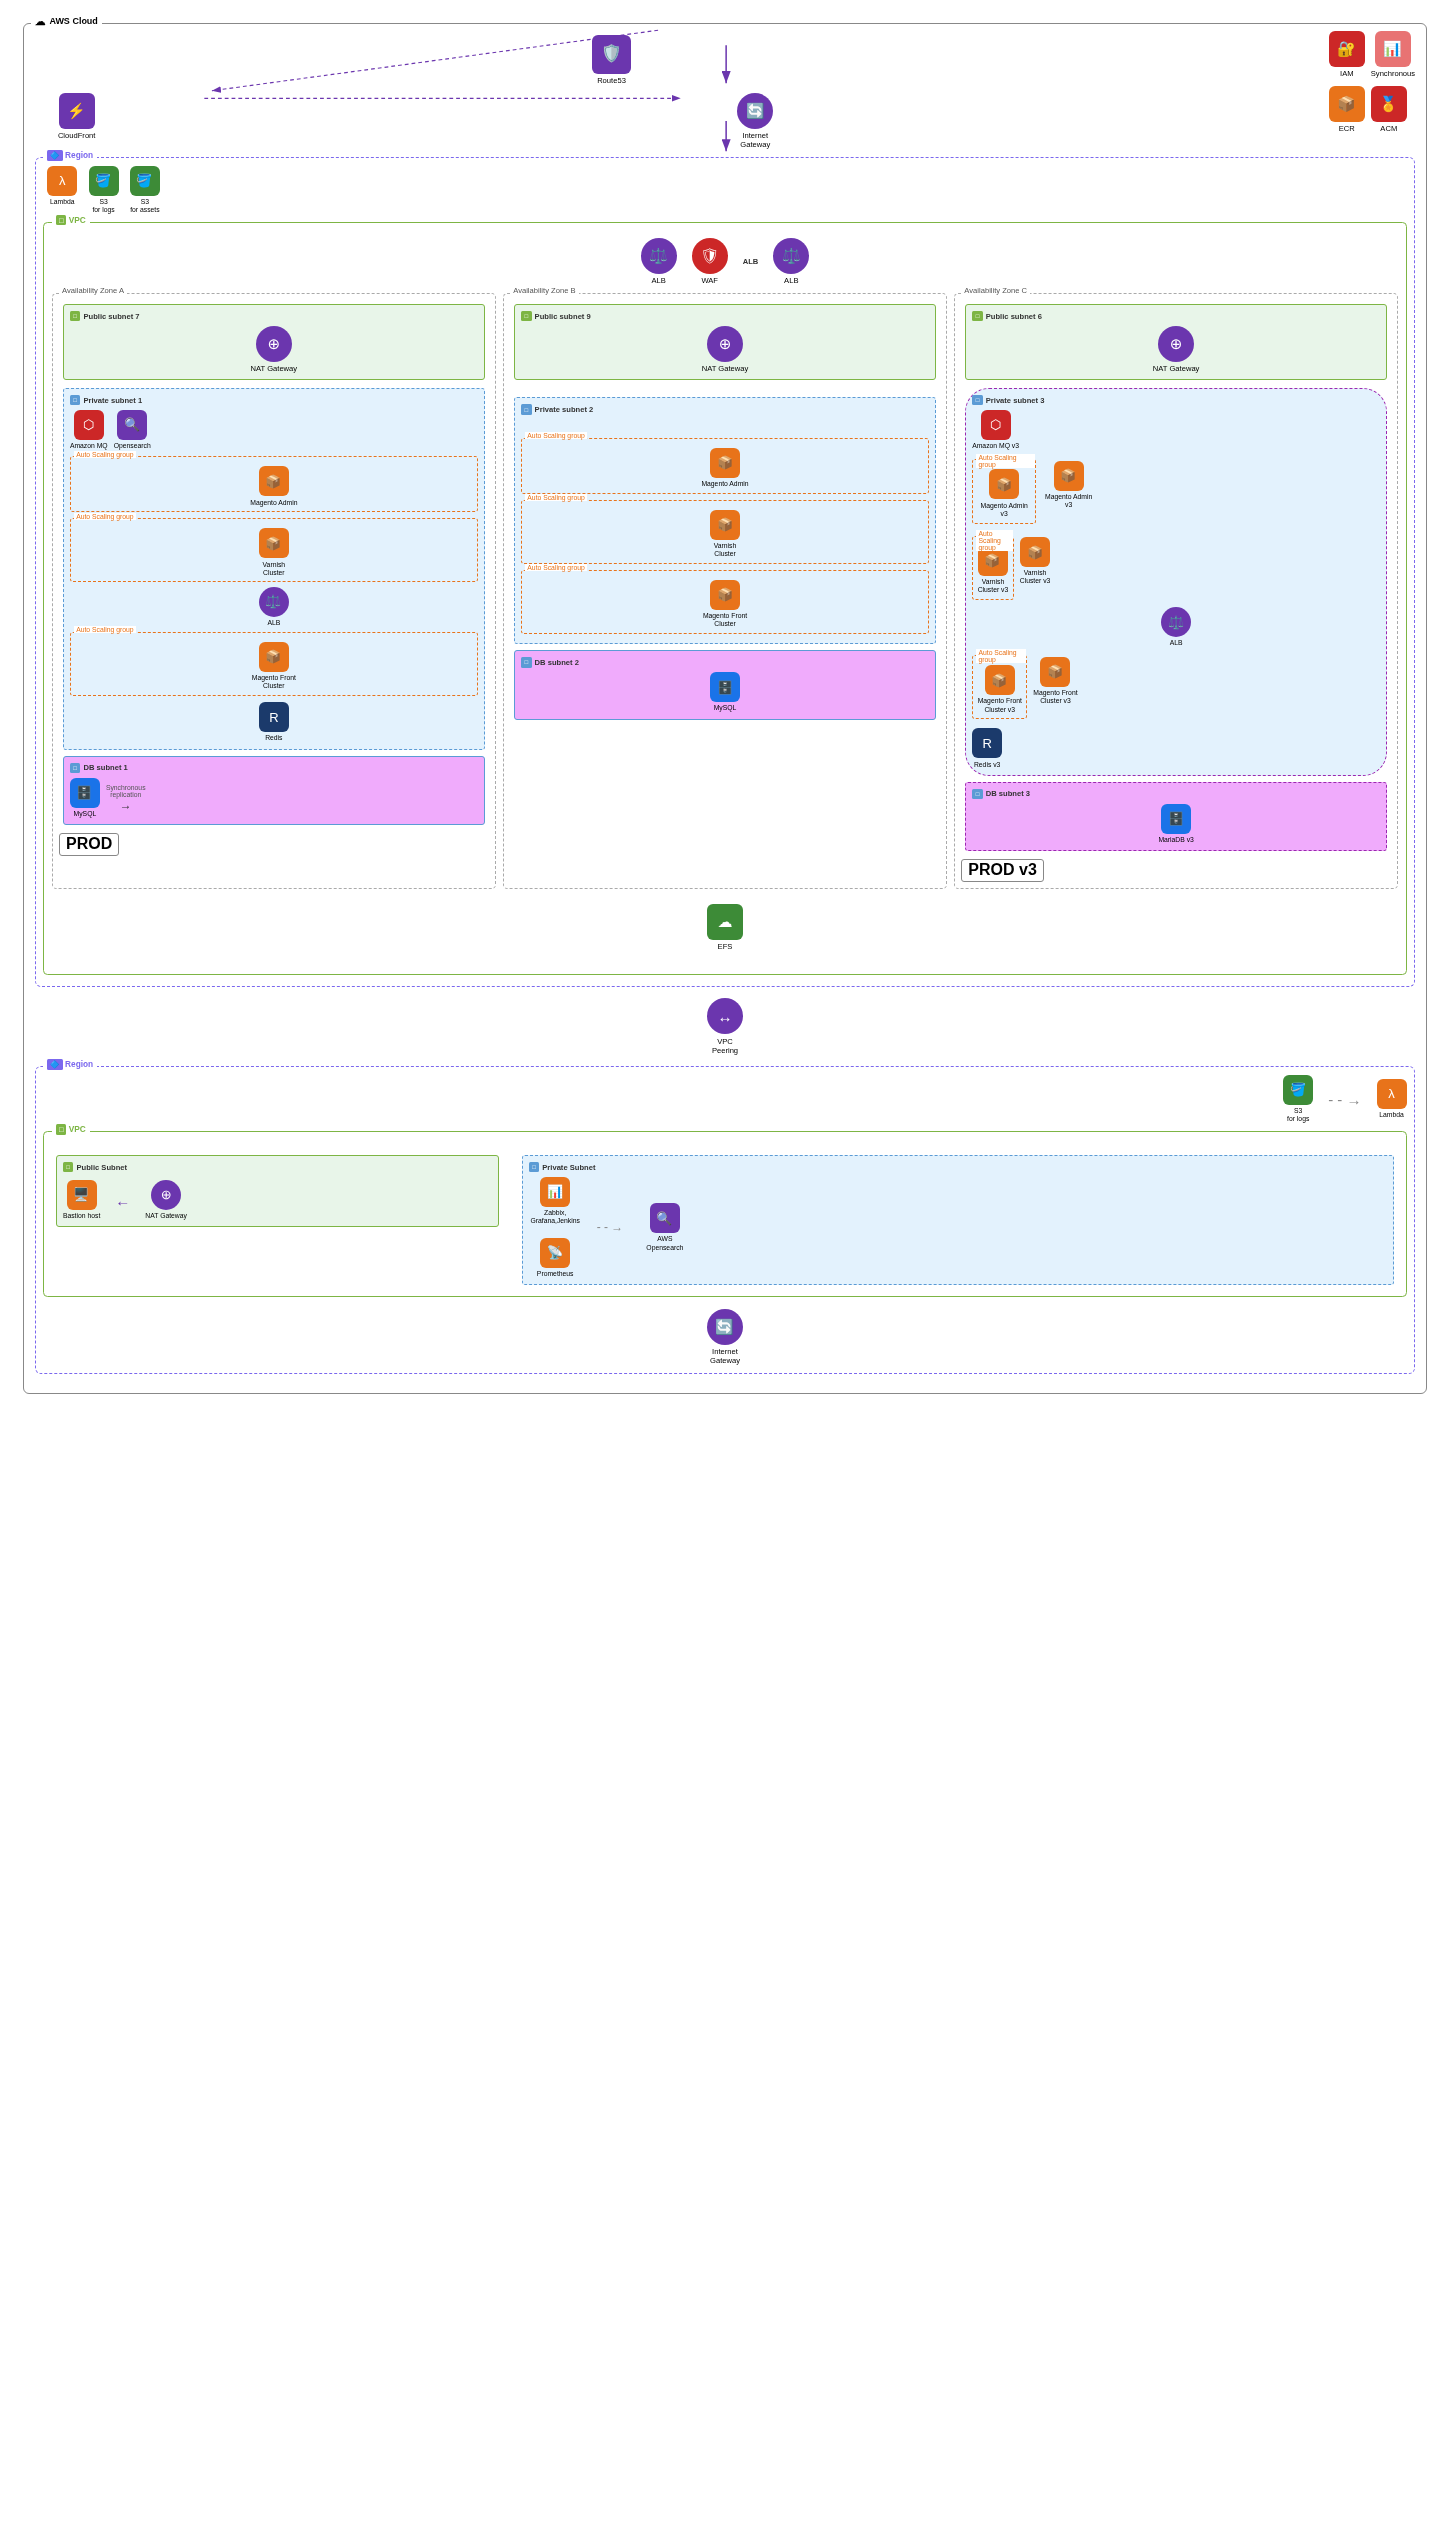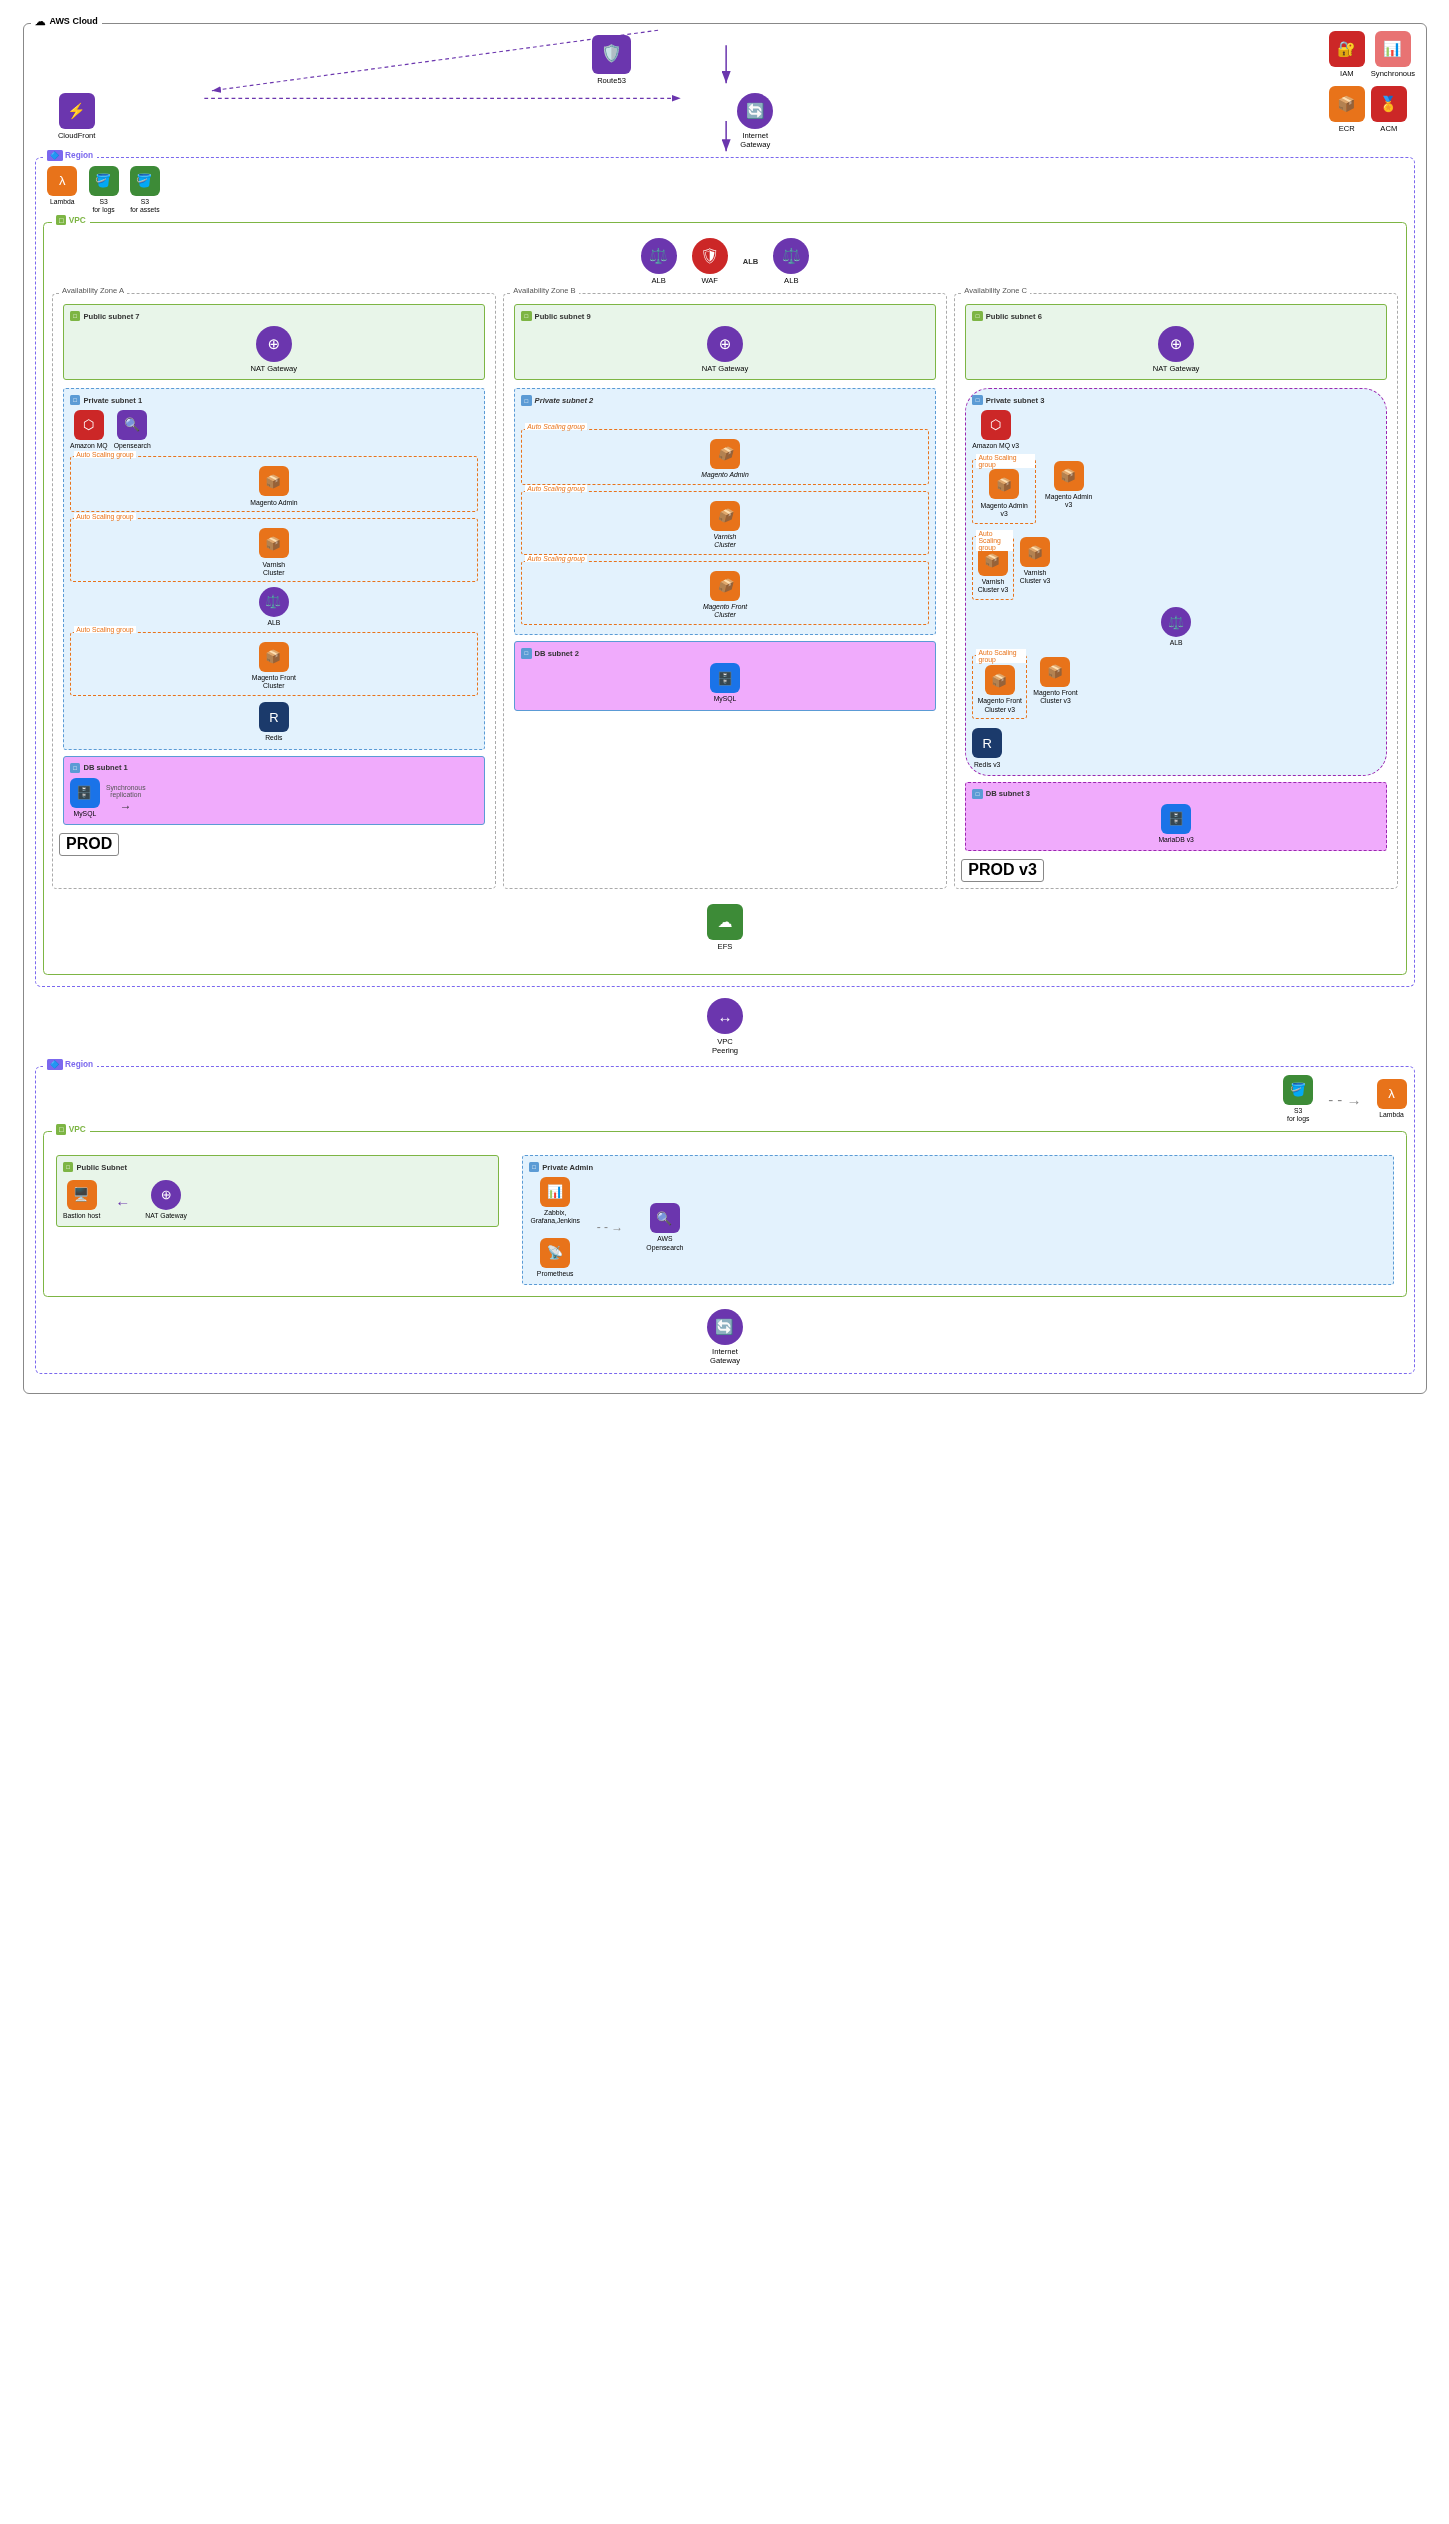--- a/index.html
+++ b/index.html
@@ -504,21 +504,21 @@
                 <span>Public subnet 9</span>
               </div>
               <div class="center">
                 <div class="aws-icon">
                   <div class="aws-icon-shape icon-purple" style="border-radius:50%;">⊕</div>
                   <span class="aws-icon-label">NAT Gateway</span>
                 </div>
               </div>
             </div>
 
-            <div class="subnet-private" style="margin-top:8px;font-style:italic;">
+            <div class="subnet-private" style="margin-top:17px;">
               <div class="subnet-label">
                 <span class="subnet-icon-small subnet-icon-small-blue">□</span>
                 <span>Private subnet 2</span>
               </div>
 
               <div style="margin-bottom:6px; margin-top:23px;">
                 <div class="auto-scaling-group">
                   <span class="auto-scaling-label">Auto Scaling group</span>
                   <div class="aws-icon aws-icon-sm" style="margin-top:4.5px;">
                     <div class="aws-icon-shape icon-orange">📦</div>
@@ -725,21 +725,21 @@
               <div class="aws-icon aws-icon-sm">
                 <div class="aws-icon-shape icon-purple" style="border-radius:50%;">⊕</div>
                 <span class="aws-icon-label">NAT Gateway</span>
               </div>
             </div>
           </div>
 
           <div class="subnet-private" style="flex:2;">
             <div class="subnet-label">
               <span class="subnet-icon-small subnet-icon-small-blue">□</span>
-              <span>Private Admin</span>
+              <span>Private Subnet</span>
             </div>
             <div class="flex-row" style="align-items:center; gap:15px; flex-wrap:wrap;">
               <div class="flex-col">
                 <div class="aws-icon aws-icon-sm">
                   <div class="aws-icon-shape icon-orange">📊</div>
                   <span class="aws-icon-label">Zabbix,
 Grafana,Jenkins</span>
                 </div>
                 <div class="aws-icon aws-icon-sm" style="margin-top:7.6px;">
                   <div class="aws-icon-shape icon-orange">📡</div>

